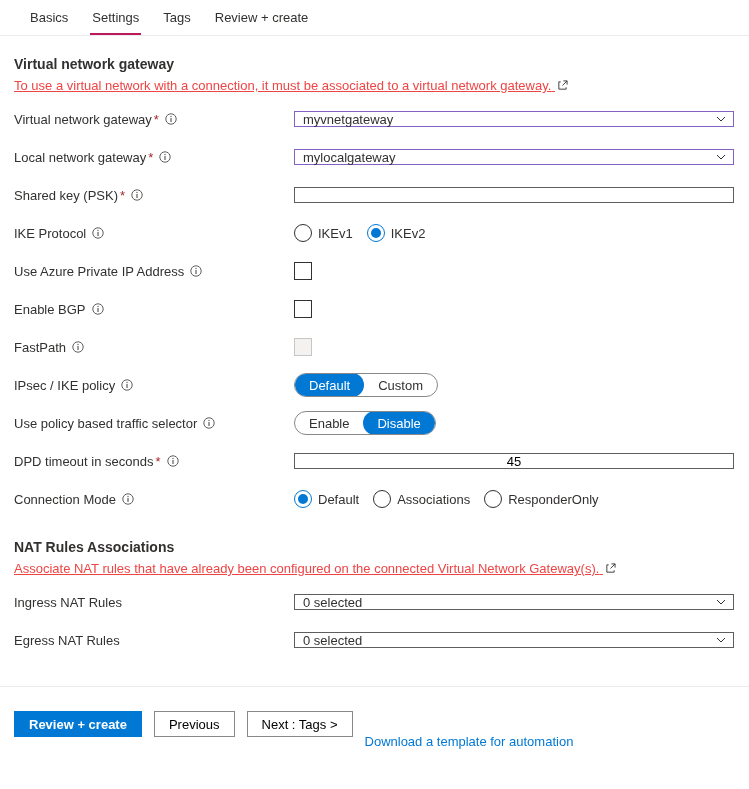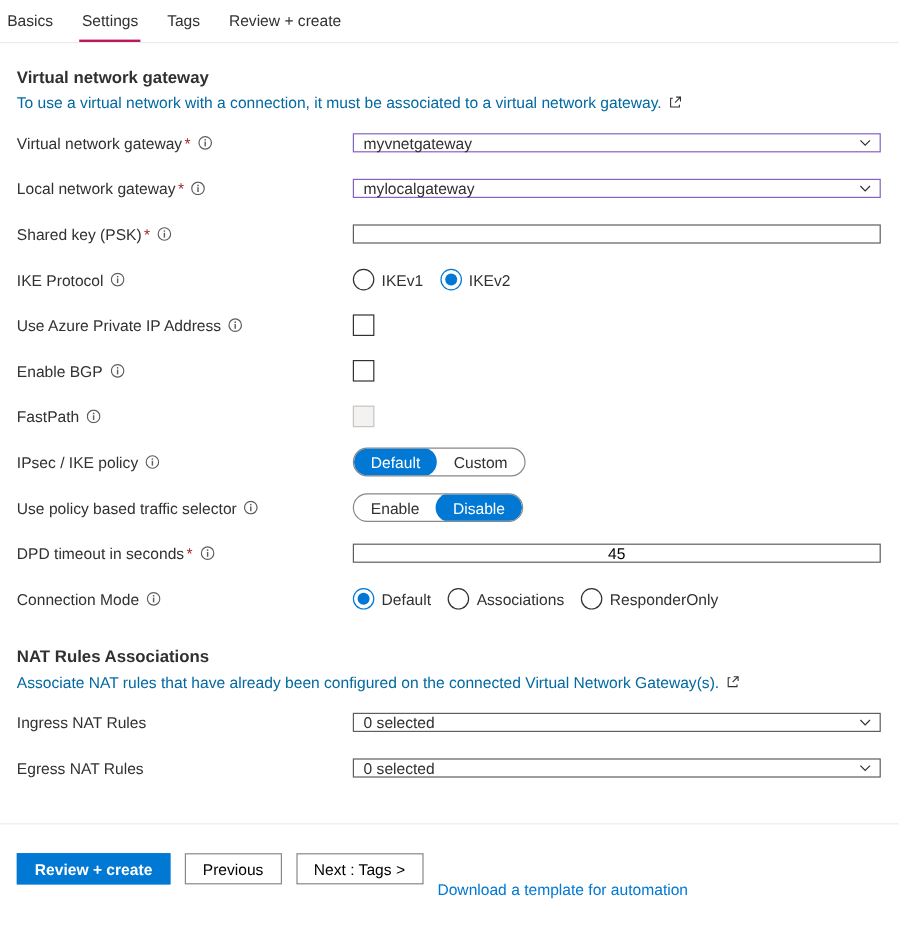--- a/index.html
+++ b/index.html
@@ -8,21 +8,21 @@
     padding: 0;
     font-family: "Segoe UI", -apple-system, BlinkMacSystemFont, sans-serif;
     font-size: 13px;
     color: #323130;
     background: #fff;
     width: 749px;
   }
   .tabs {
     display: flex;
     border-bottom: 1px solid #edebe9;
-    padding: 0 4px;
+    padding: 0 28px;
     gap: 20px;
   }
   .tab {
     padding: 10px 2px 8px 2px;
     cursor: pointer;
     color: #323130;
     border-bottom: 2px solid transparent;
   }
   .tab.active {
     font-weight: 400;
@@ -31,22 +31,23 @@
   .content {
     padding: 12px 14px 20px 14px;
   }
   h2.section-title {
     font-size: 14px;
     font-weight: 600;
     margin: 8px 0 6px 0;
   }
   .desc {
     font-size: 13px;
-    color: #0369a1;
+    color: #ef4444;
     margin-bottom: 14px;
+    text-decoration: underline;
   }
   .ext-icon {
     display:inline-block;
     width:11px;height:11px;
     vertical-align: -1px;
     margin-left: 2px;
   }
   .row {
     display: flex;
     align-items: center;

